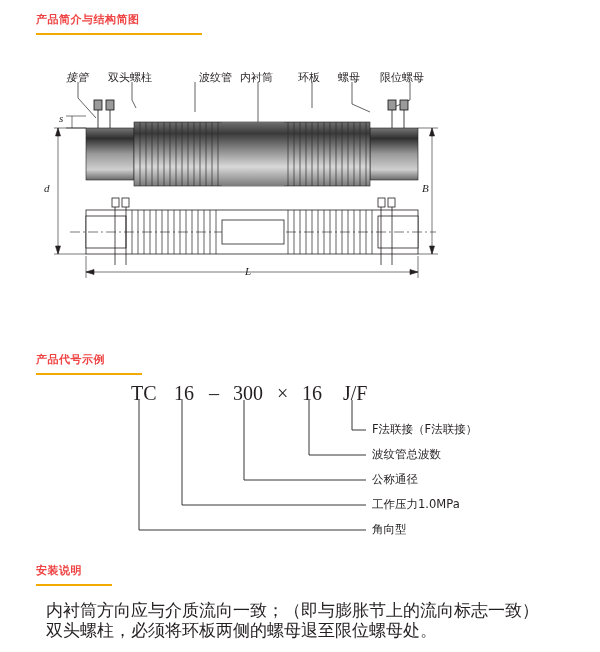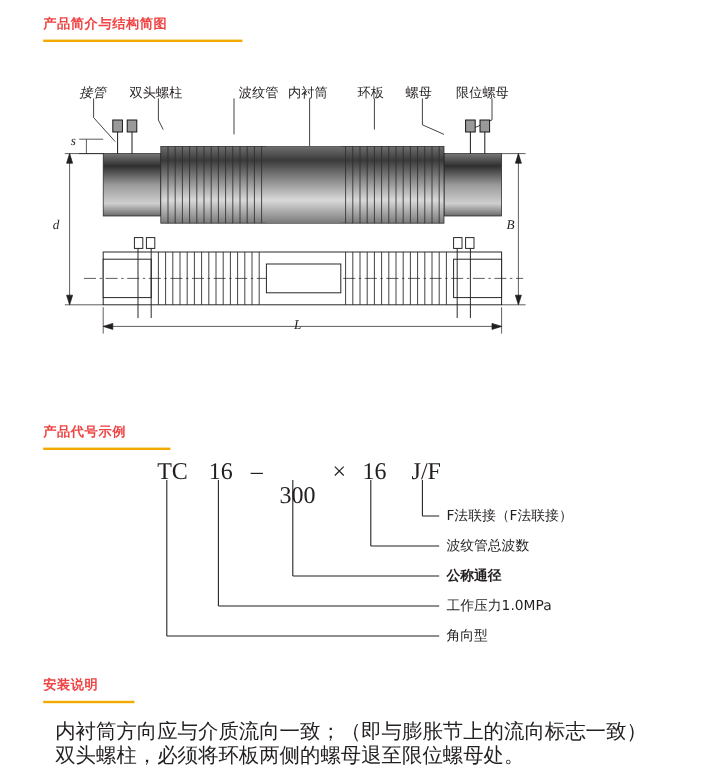--- a/index.html
+++ b/index.html
@@ -338,28 +338,28 @@
         <line x1="146" y1="123" x2="330" y2="123"></line>
 
         <line x1="103" y1="18" x2="103" y2="148"></line>
         <line x1="103" y1="148" x2="330" y2="148"></line>
       </g>
     </svg>
 
     <div class="code-token" style="left:95px;  top:0px;">TC</div>
     <div class="code-token" style="left:138px; top:0px;">16</div>
     <div class="code-token" style="left:173px; top:0px;">–</div>
-    <div class="code-token" style="left:197px; top:0px;margin-top:20px;">300</div>
+    <div class="code-token" style="left:197px; top:0px;">300</div>
     <div class="code-token" style="left:241px; top:0px;">×</div>
     <div class="code-token" style="left:266px; top:0px;">16</div>
     <div class="code-token" style="left:307px; top:0px;">J/F</div>
 
     <div class="code-desc" style="left:336px; top:40px;">F法联接（F法联接）</div>
     <div class="code-desc" style="left:336px; top:65px;">波纹管总波数</div>
-    <div class="code-desc" style="left:336px; top:90px;font-weight:bold;">公称通径</div>
+    <div class="code-desc" style="left:336px; top:90px;">公称通径</div>
     <div class="code-desc" style="left:336px; top:115px;">工作压力1.0MPa</div>
     <div class="code-desc" style="left:336px; top:140px;">角向型</div>
   </div>
 
   <div class="section-title" id="title3">安装说明</div>
   <div class="title-underline" id="u3"></div>
 
   <div id="notes">
     <div class="note-line">内衬筒方向应与介质流向一致；（即与膨胀节上的流向标志一致）</div>
     <div class="note-line">双头螺柱，必须将环板两侧的螺母退至限位螺母处。</div>

